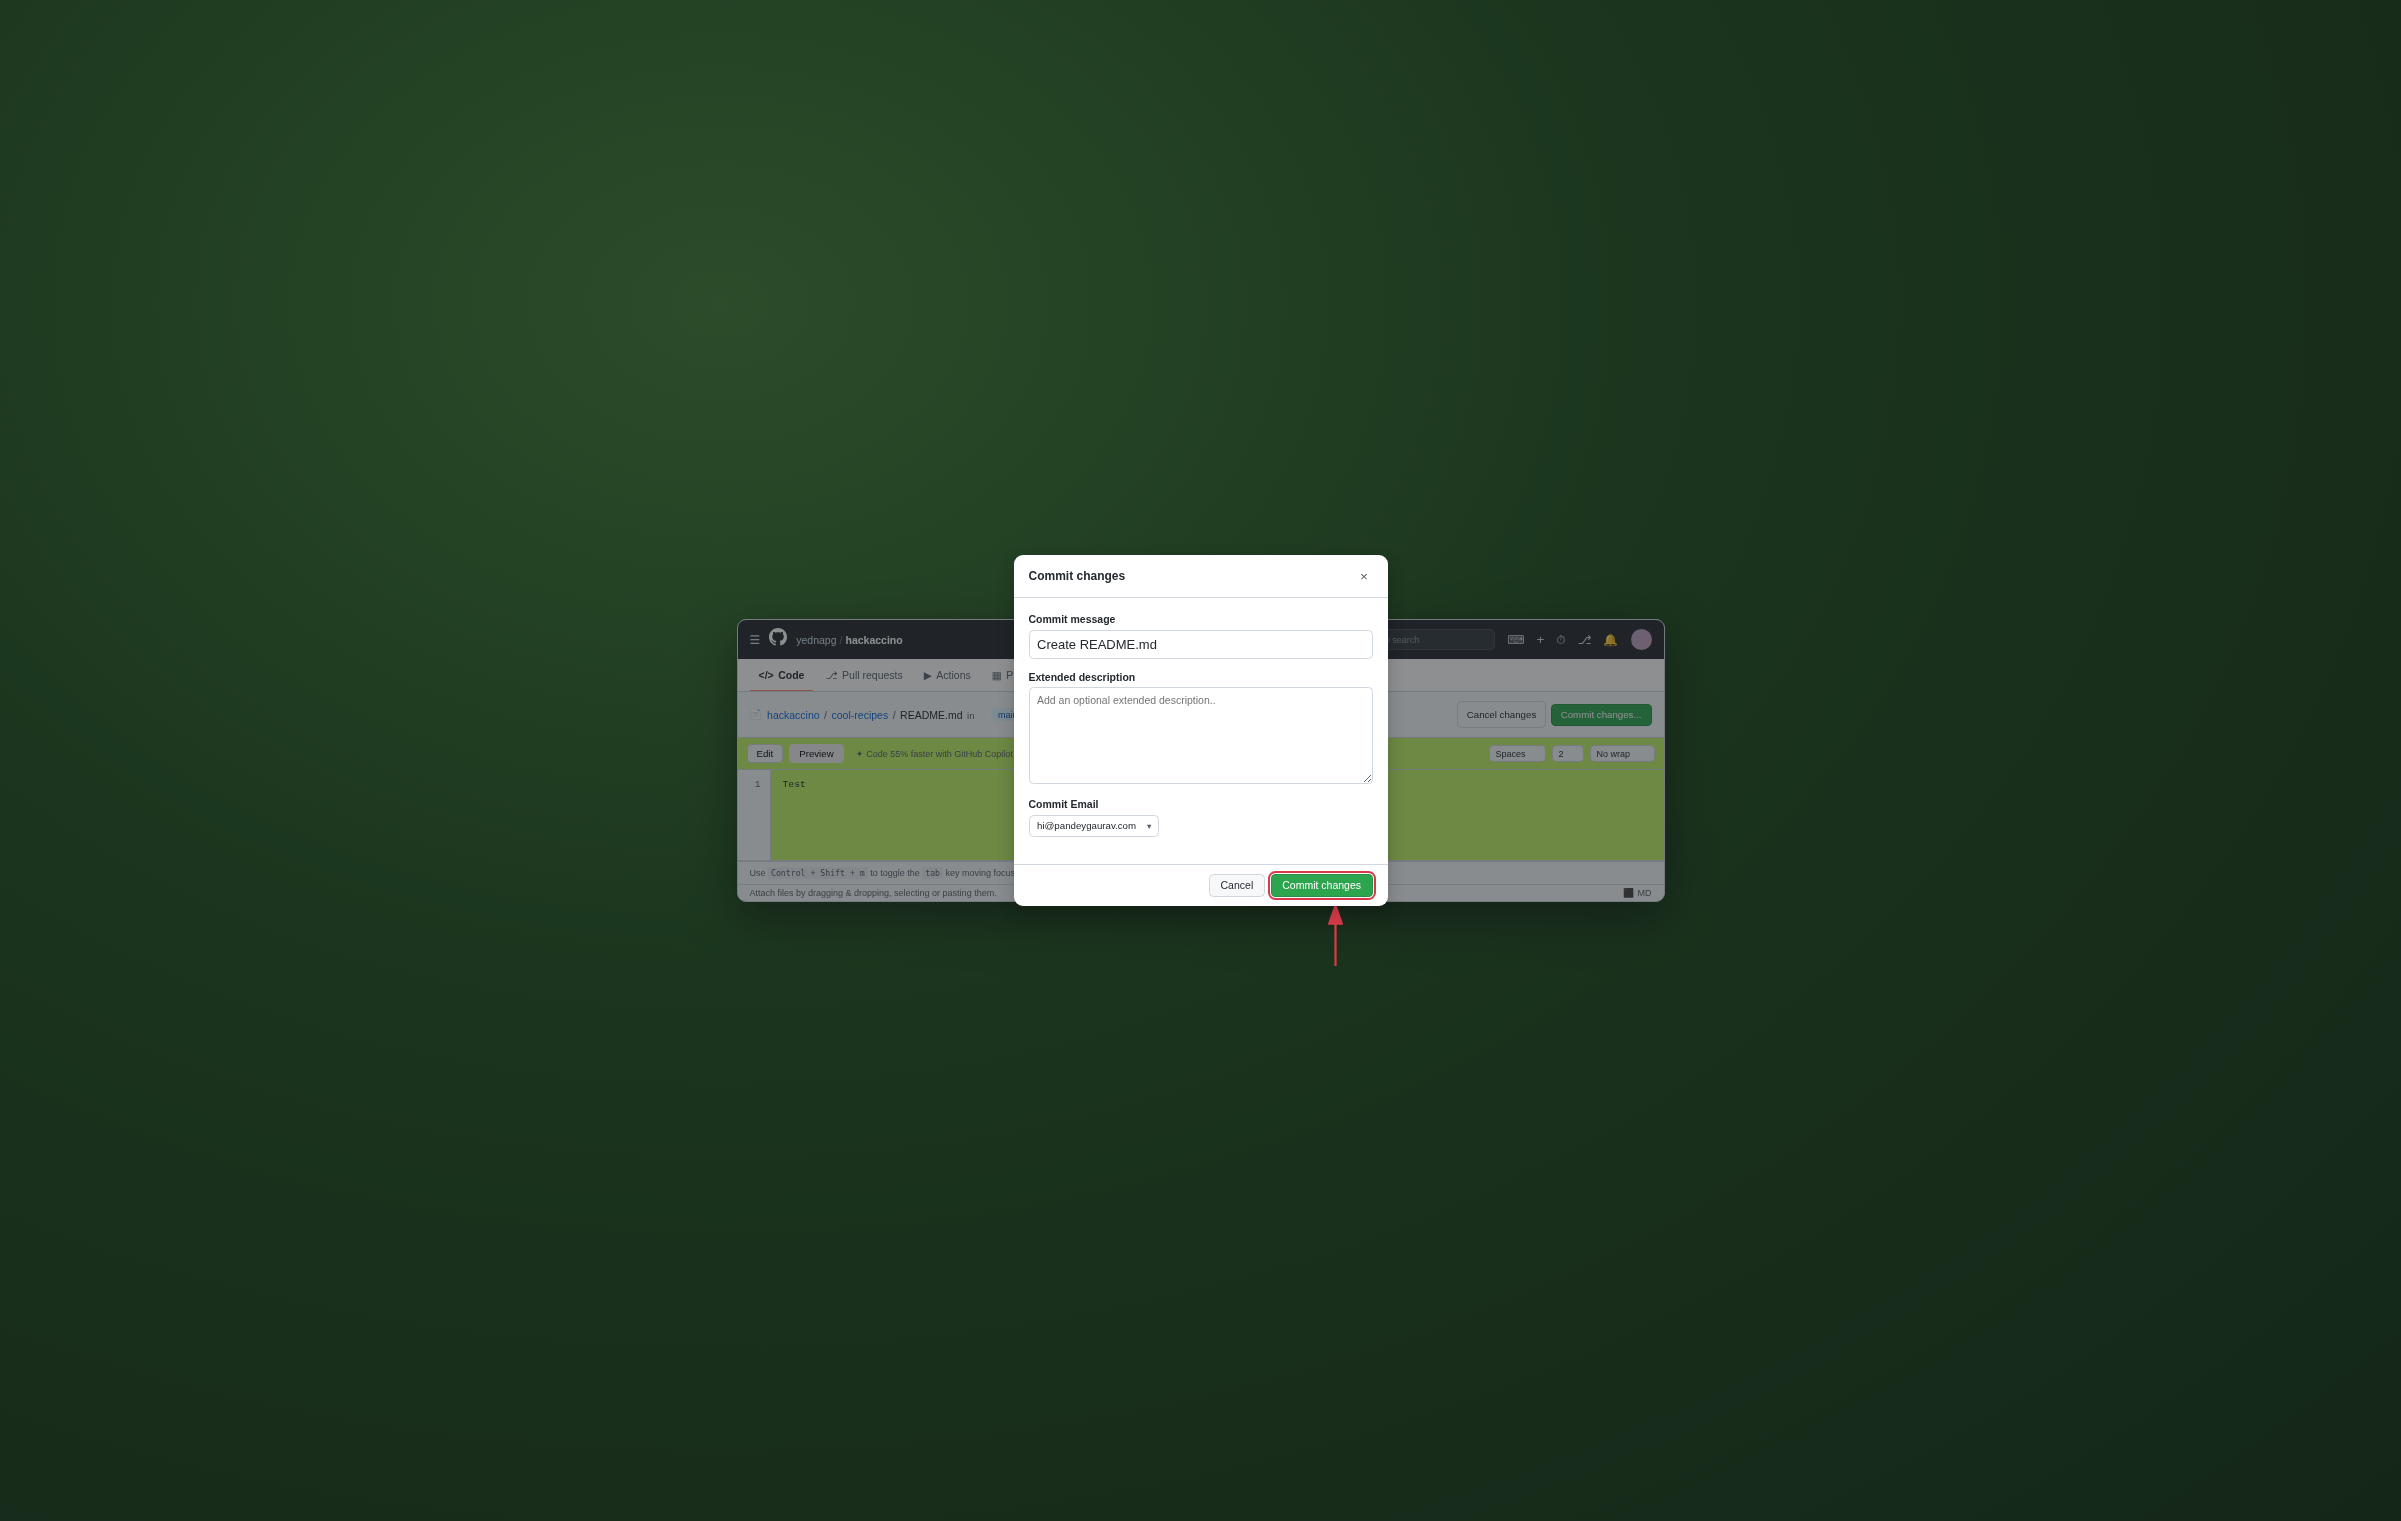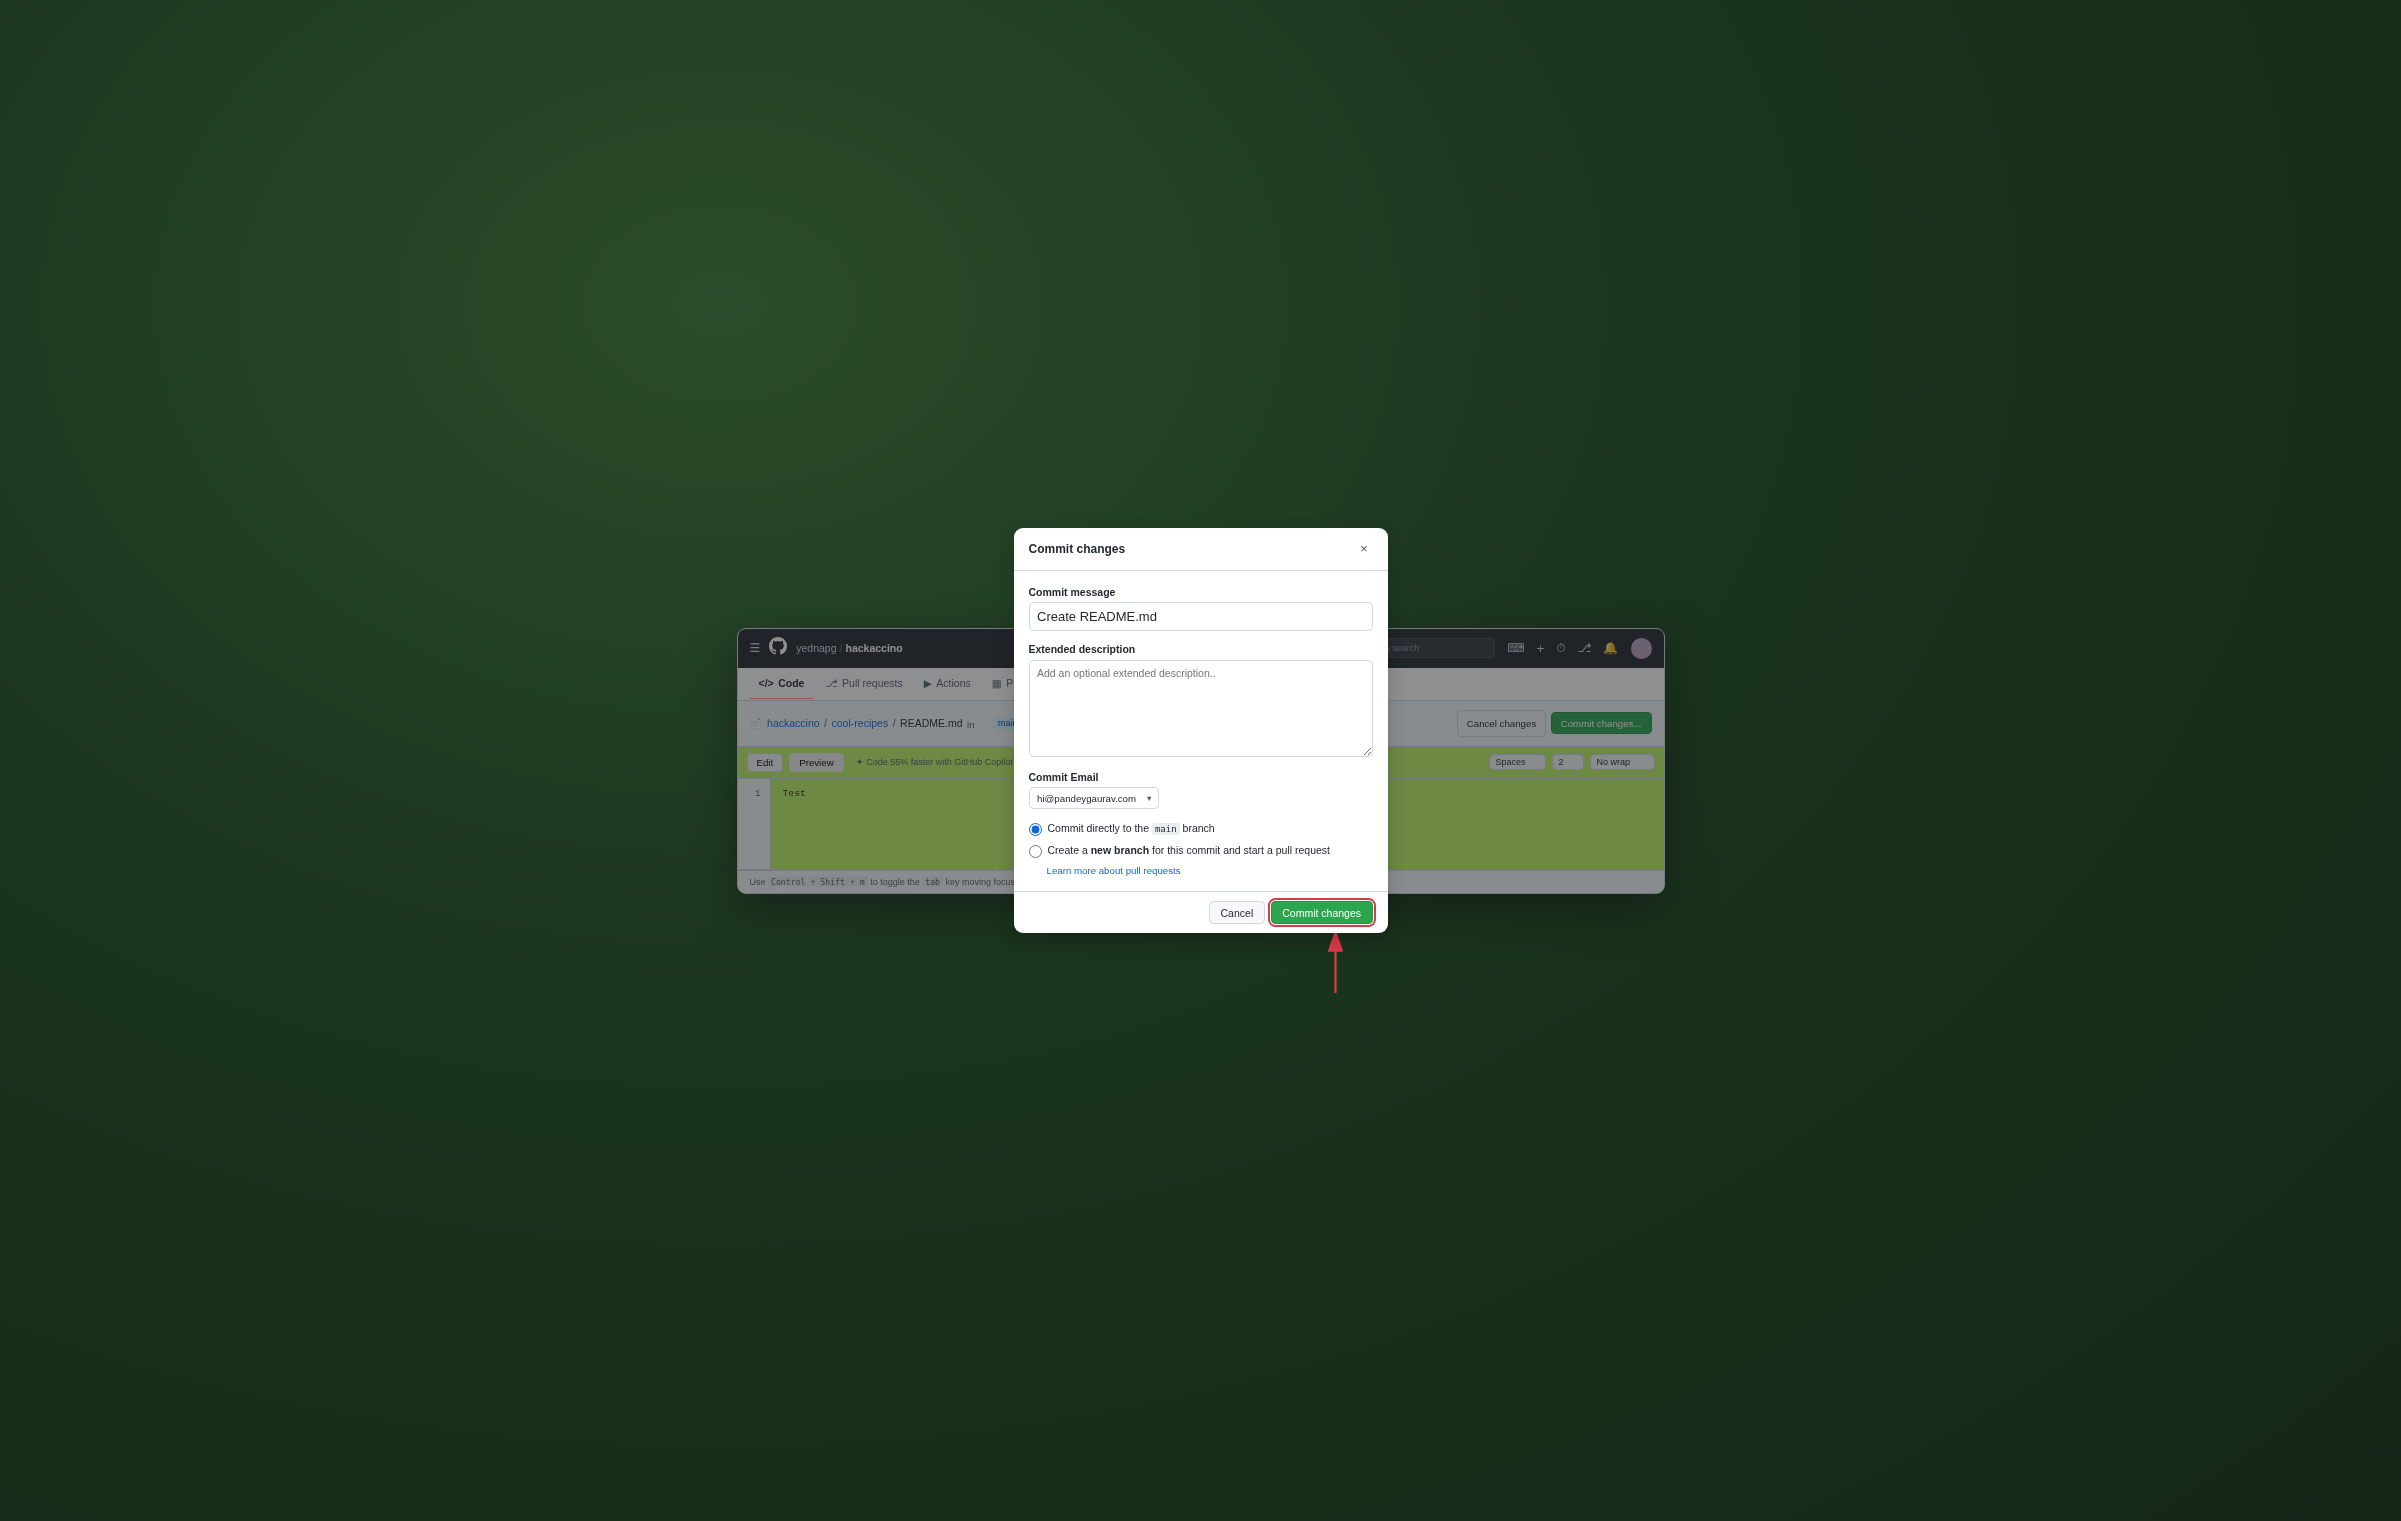--- a/index.html
+++ b/index.html
@@ -502,20 +502,24 @@
       <div class="code-content">
         <span>Test</span>
       </div>
     </div>
   </div>
 
   <div class="editor-footer">
     <span>
       Use <code>Control + Shift + m</code> to toggle the <code>tab</code> key moving focus. Alternatively, use <code>esc</code> then <code>tab</code> to move to the next interactive element on the page.
     </span>
+  </div>
+  <div class="editor-footer-bottom">
+    <span>Attach files by dragging &amp; dropping, selecting or pasting them.</span>
+    <span class="md-icon">⬛ MD</span>
   </div>
 </div>
 
 <div class="overlay">
   <div style="position:relative;">
     <div class="modal">
       <div class="modal-header">
         <span class="modal-title">Commit changes</span>
         <button class="modal-close">×</button>
       </div>
@@ -530,35 +534,20 @@
         </div>
         <div class="form-group">
           <label class="form-label">Commit Email</label>
           <div class="form-select-wrap">
             <select class="form-select">
               <option>hi@pandeygaurav.com</option>
             </select>
             <span class="form-select-arrow">▼</span>
           </div>
         </div>
-        <div class="radio-group">
-          <div class="radio-item">
-            <input type="radio" name="commit-type" checked="" style="">
-            <span class="radio-label">
-              Commit directly to the <code class="code-inline">main</code> branch
-            </span>
-          </div>
-          <div class="radio-item">
-            <input type="radio" name="commit-type" style="">
-            <span class="radio-label">
-              Create a <strong>new branch</strong> for this commit and start a pull request
-            </span>
-          </div>
-          <a href="#" class="learn-more">Learn more about pull requests</a>
-        </div>
       </div>
       <div class="modal-footer">
         <button class="modal-cancel-btn">Cancel</button>
         <button class="modal-commit-btn" style="outline: 2.2px solid #d73a49; outline-offset: 1.5px;">Commit changes</button>
       </div>
     </div>
 
     <div style="display:flex; flex-direction:column; align-items:flex-end; pointer-events:none;">
       <svg width="45" height="60" viewBox="0 0 60 80" style="display:block; margin-right: 30px;">
         <defs>

